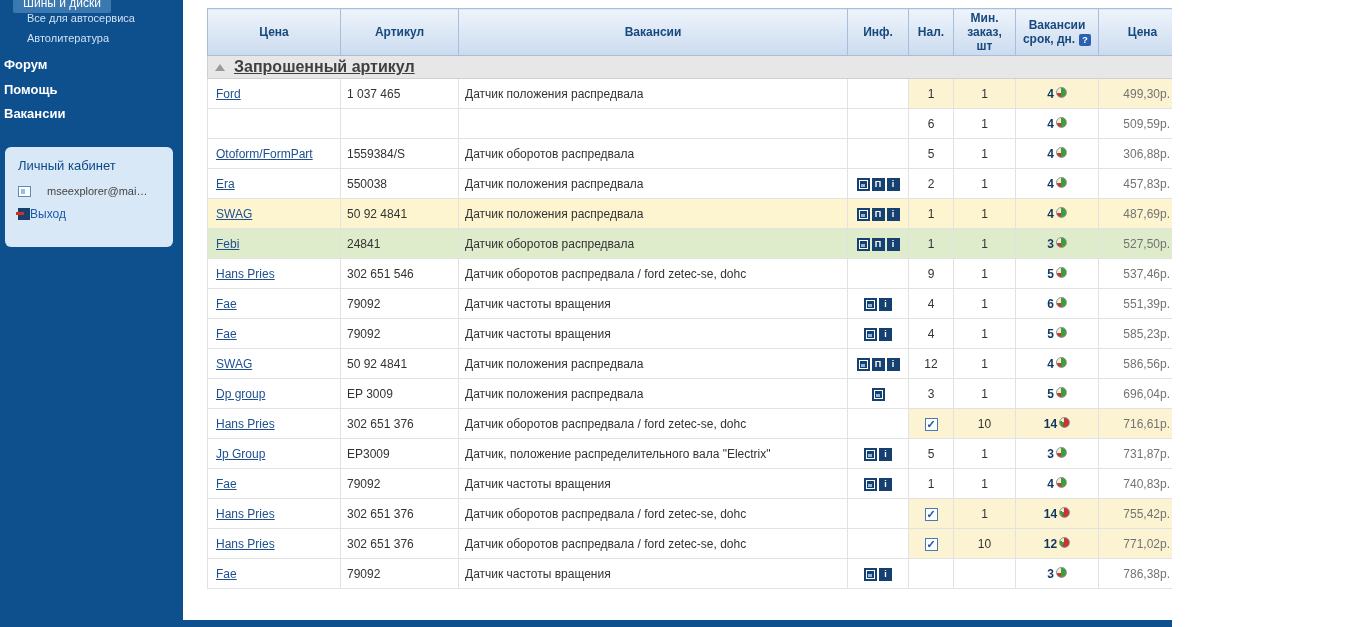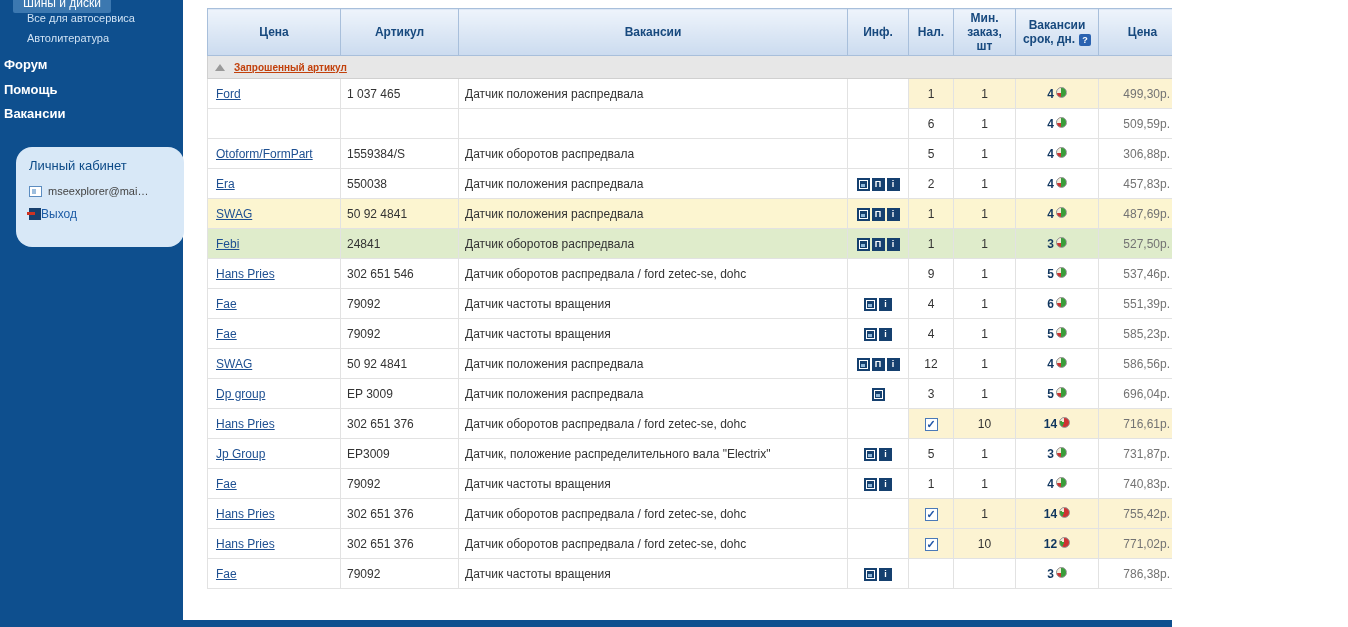--- a/index.html
+++ b/index.html
@@ -13,44 +13,44 @@
   body{margin:0;font-family:"Liberation Sans",sans-serif;background:#fff;}
   .page{position:relative;width:1172px;height:627px;background:#fff;overflow:hidden;}
 
   
   .sidebar{position:absolute;left:0;top:0;width:183px;height:627px;background:var(--c-sidebar);}
   .sb-sel{position:absolute;top:-7px;left:13px;background:#3c78b0;color:#fff;font-size:12px;padding:3px 10px;border-radius:2px;white-space:nowrap;}
   .sb-sub{position:absolute;left:27px;color:#cfe2f4;font-size:11px;cursor:pointer;white-space:nowrap;}
   .sb-sub1{top:12px;} .sb-sub2{top:32px;}
   .sb-menu{position:absolute;left:4px;color:#fff;font-weight:bold;font-size:13px;cursor:pointer;white-space:nowrap;}
   .m1{top:57px;} .m2{top:82px;} .m3{top:106px;}
-  .cabinet{position:absolute;left:5px;top:147px;width:168px;height:100px;background:#d8e8f7;border-radius:16px;margin-left:11px;}
+  .cabinet{position:absolute;left:5px;top:147px;width:168px;height:100px;background:#d8e8f7;border-radius:6px;}
   .cab-title{padding:11px 0 0 13px;color:#0c4a87;font-size:13px;}
-  .cab-user{margin:12px 0 0 13px;display:flex;align-items:center;gap:6px;color:#444;font-size:11px;}
+  .cab-user{margin:12px 0 0 13px;display:flex;align-items:center;gap:16px;color:#444;font-size:11px;}
   .user-ico{width:13px;height:11px;background:#fff;border:1px solid #5b8cc0;position:relative;flex:0 0 auto;}
   .user-ico::before{content:'';position:absolute;left:2px;top:2px;width:4px;height:5px;background:#9dbede;}
   .cab-exit{margin:10px 0 0 13px;display:flex;align-items:center;cursor:pointer;}
   .exit-ico{width:12px;height:12px;background:#17406e;position:relative;flex:0 0 auto;}
   .exit-ico::after{content:'';position:absolute;top:4px;left:-2px;width:8px;height:3px;background:#cc3322;}
   .exit-label{color:#1d5ca6;font-size:12px;}
 
   
   .right-strip{position:absolute;left:1262px;top:0;width:86px;height:627px;background:var(--c-sidebar);}
   .bottom-strip{position:absolute;left:0;top:620px;width:1348px;height:7px;background:var(--c-sidebar);}
 
   
   .table-wrap{position:absolute;left:207px;top:8px;}
   table{border-collapse:collapse;table-layout:fixed;width:1015px;background:#fff;font-size:12px;color:#333;}
   th{background:linear-gradient(#eef4fb,#cbdbef);color:var(--c-head-text);font-weight:bold;
      border:1px solid #a8bfdb;height:40px;text-align:center;padding:2px 4px;font-size:12px;}
   td{border:1px solid #e2e2e2;height:30px;padding:2px 6px;vertical-align:middle;}
   tr.section-row td{background:#e7e7e7;border:1px solid #d0d0d0;height:23px;padding-left:7px;}
   .tri{display:inline-block;width:0;height:0;border-left:5px solid transparent;border-right:5px solid transparent;
        border-bottom:7px solid #9a9a9a;margin-right:9px;vertical-align:middle;cursor:pointer;}
-  .section-title{color:#c2410c;font-weight:bold;text-decoration:underline;font-size:10px;cursor:pointer;vertical-align:middle;}
+  .section-title{color:#404040;font-weight:bold;text-decoration:underline;font-size:16px;cursor:pointer;vertical-align:middle;}
   .c-firm{padding-left:8px;margin-top:10px;}
   .link{color:#1d4f91;text-decoration:underline;cursor:pointer;}
   .c-info{text-align:center;padding:0 2px;}
   .c-nal,.c-min,.c-term{text-align:center;}
   .c-price{text-align:right;padding-right:16px;font-weight:normal;color:#737373;}
   .c-cart{text-align:center;padding:0;}
   .cream{background:var(--c-cell-cream);}
   tr.hl-yellow td{background:var(--c-row-yellow);}
   tr.hl-green td{background:var(--c-row-green);}
   .term-num{font-weight:bold;color:#0f355e;}

